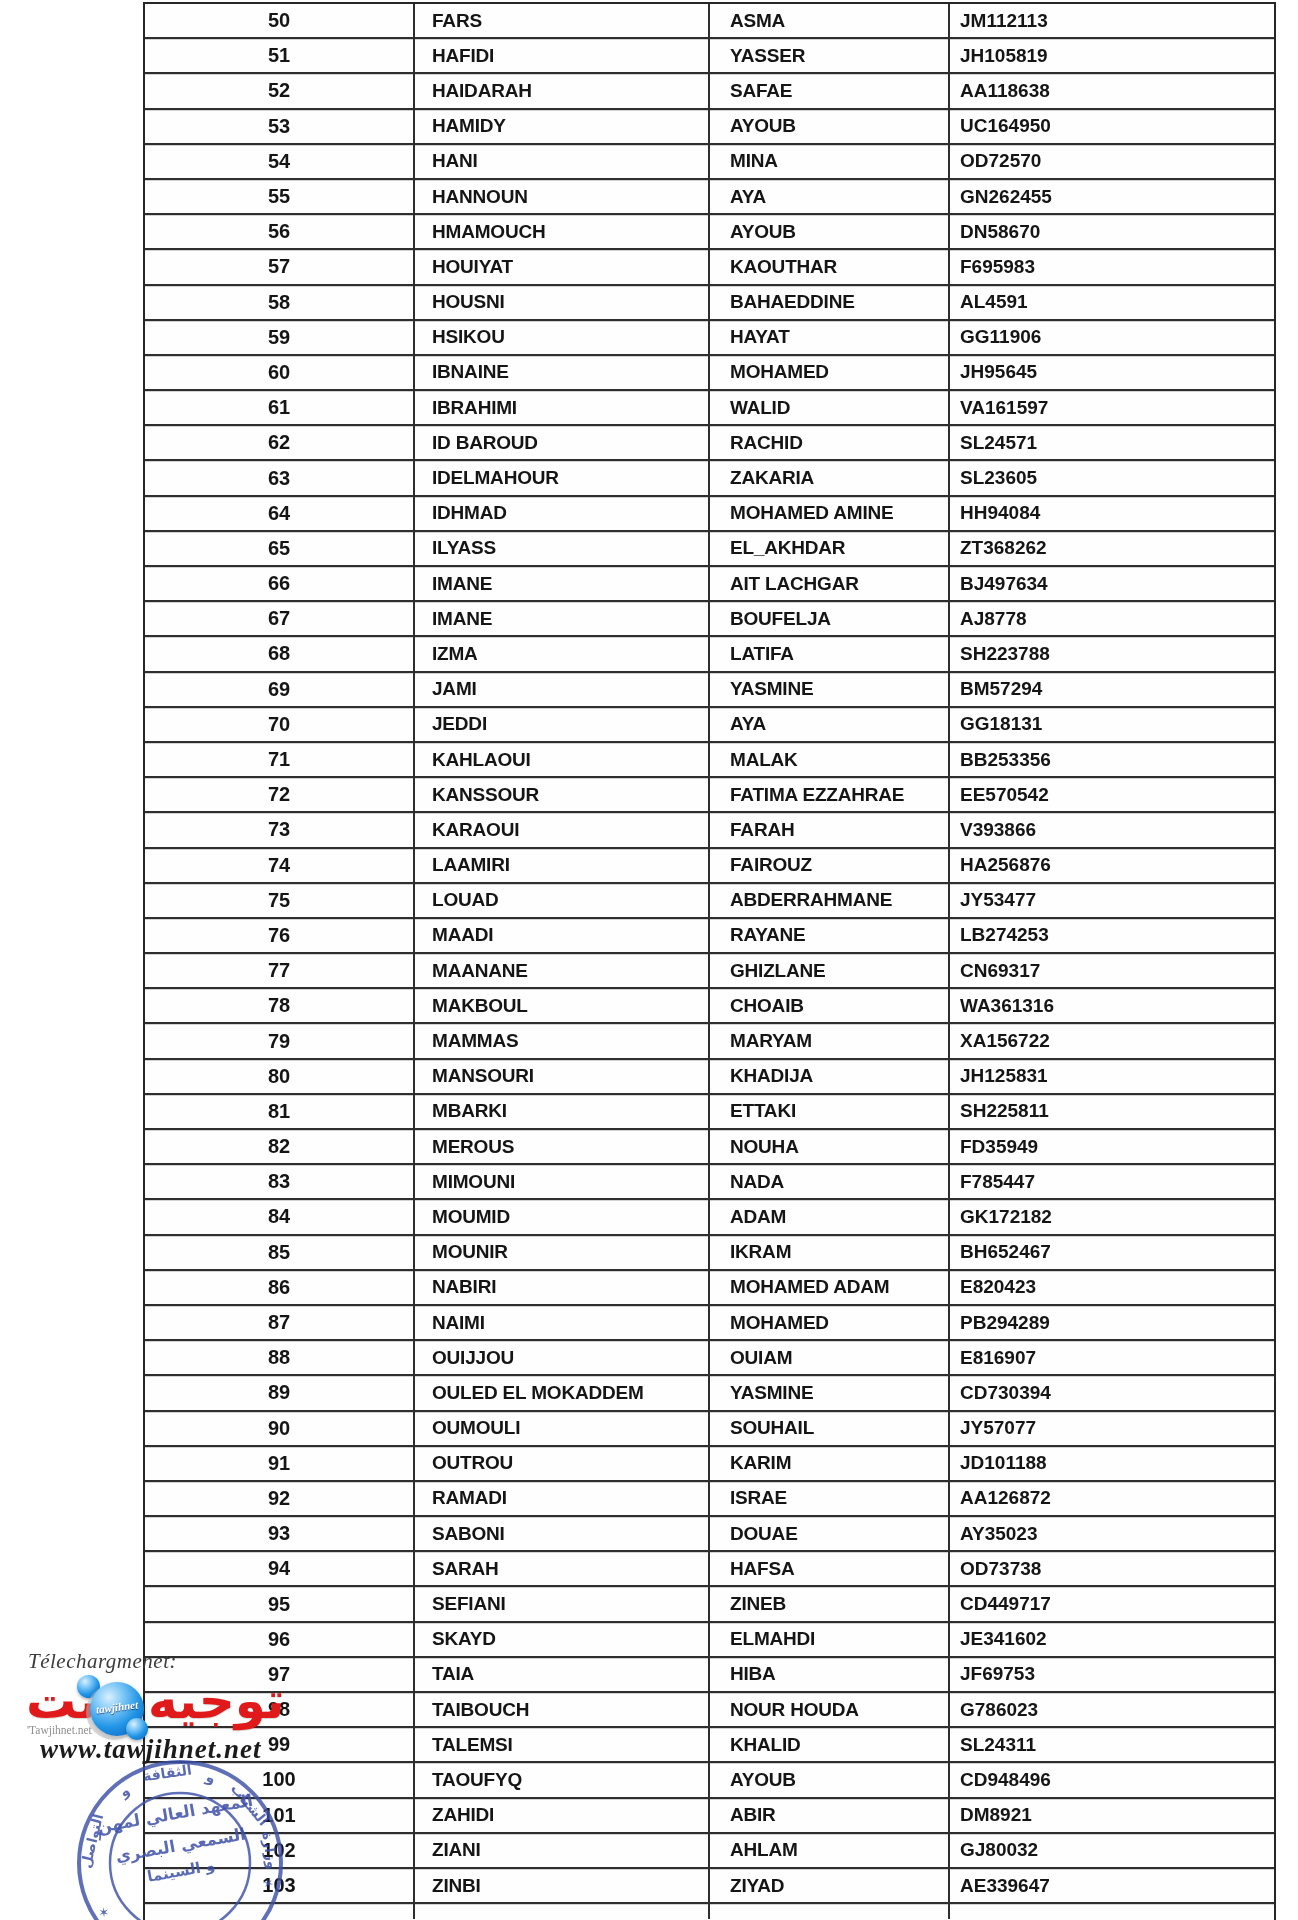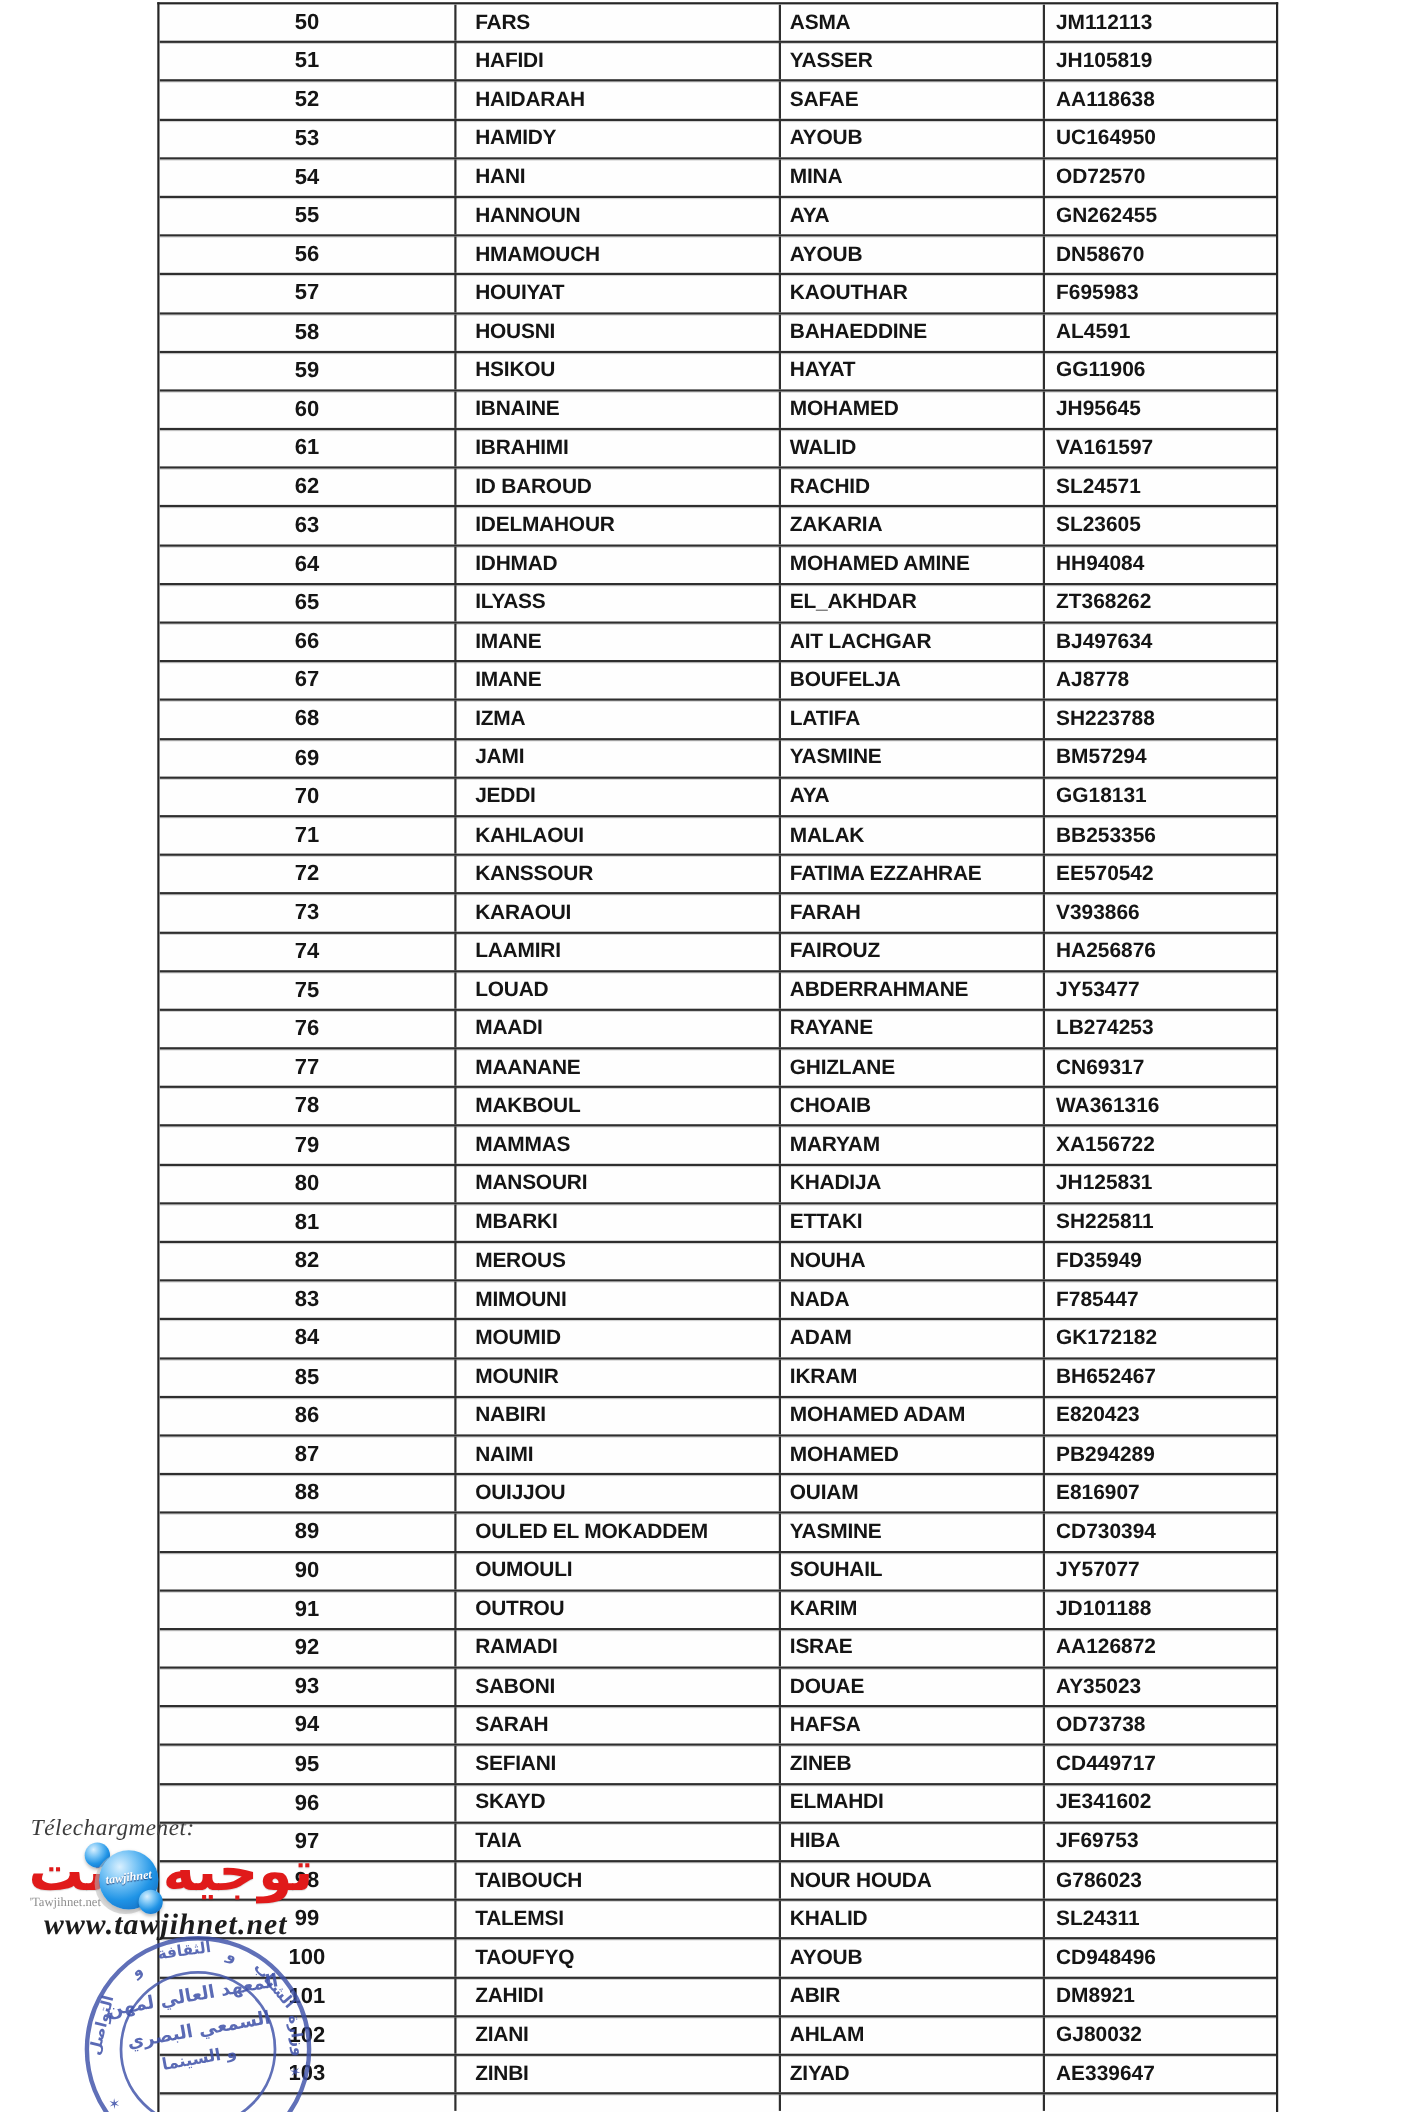--- a/index.html
+++ b/index.html
@@ -3,39 +3,39 @@
 <meta charset="utf-8">
 <style>
   html,body{margin:0;padding:0;}
   body{
     width:1298px;height:1920px;position:relative;overflow:hidden;
     background:#ffffff;
     font-family:"Liberation Sans", sans-serif;
   }
   
   #results-table{
-    position:absolute;left:143px;top:2px;width:1019px;height:1918px;
+    position:absolute;left:143px;top:2px;width:1133px;height:1918px;
     border:2px solid #262626;border-bottom:none;
     box-sizing:border-box;background:#fefefe;overflow:hidden;
   }
   .row{
     display:grid;grid-template-columns:270px 295px 240px 210px;
     height:35.2px;box-sizing:border-box;
     border-bottom:2px solid #2e2e2e;
     box-shadow:0 1px 0 rgba(130,130,130,.35);
   }
   .row.partial{height:15px;border-bottom:none;box-shadow:none;}
   .cell{
     display:flex;align-items:center;box-sizing:border-box;
     font-weight:bold;color:#151515;font-size:19px;
     white-space:nowrap;overflow:hidden;
   }
   .cell.c1{justify-content:center;font-size:20px;border-right:2px solid #2e2e2e;}
   .cell.c2{padding-left:17px;border-right:2px solid #2e2e2e;letter-spacing:-0.2px;text-align:right;}
-  .cell.c3{padding-left:8px;border-right:2px solid #2e2e2e;letter-spacing:-0.2px;}
+  .cell.c3{padding-left:8px;border-right:2px solid #2e2e2e;letter-spacing:-0.2px;margin-left:12px;}
   .cell.c4{padding-left:10px;}
   
   #wm-label{
     position:absolute;left:28px;top:1649px;z-index:5;
     font-family:"Liberation Serif", serif;font-style:italic;
     font-size:21px;color:#3c3c3c;letter-spacing:0.5px;text-align:center;
   }
   #logo{position:absolute;left:20px;top:1672px;width:270px;height:66px;z-index:5;}
   .ar{
     position:absolute;font-family:"DejaVu Sans", sans-serif;font-weight:bold;

